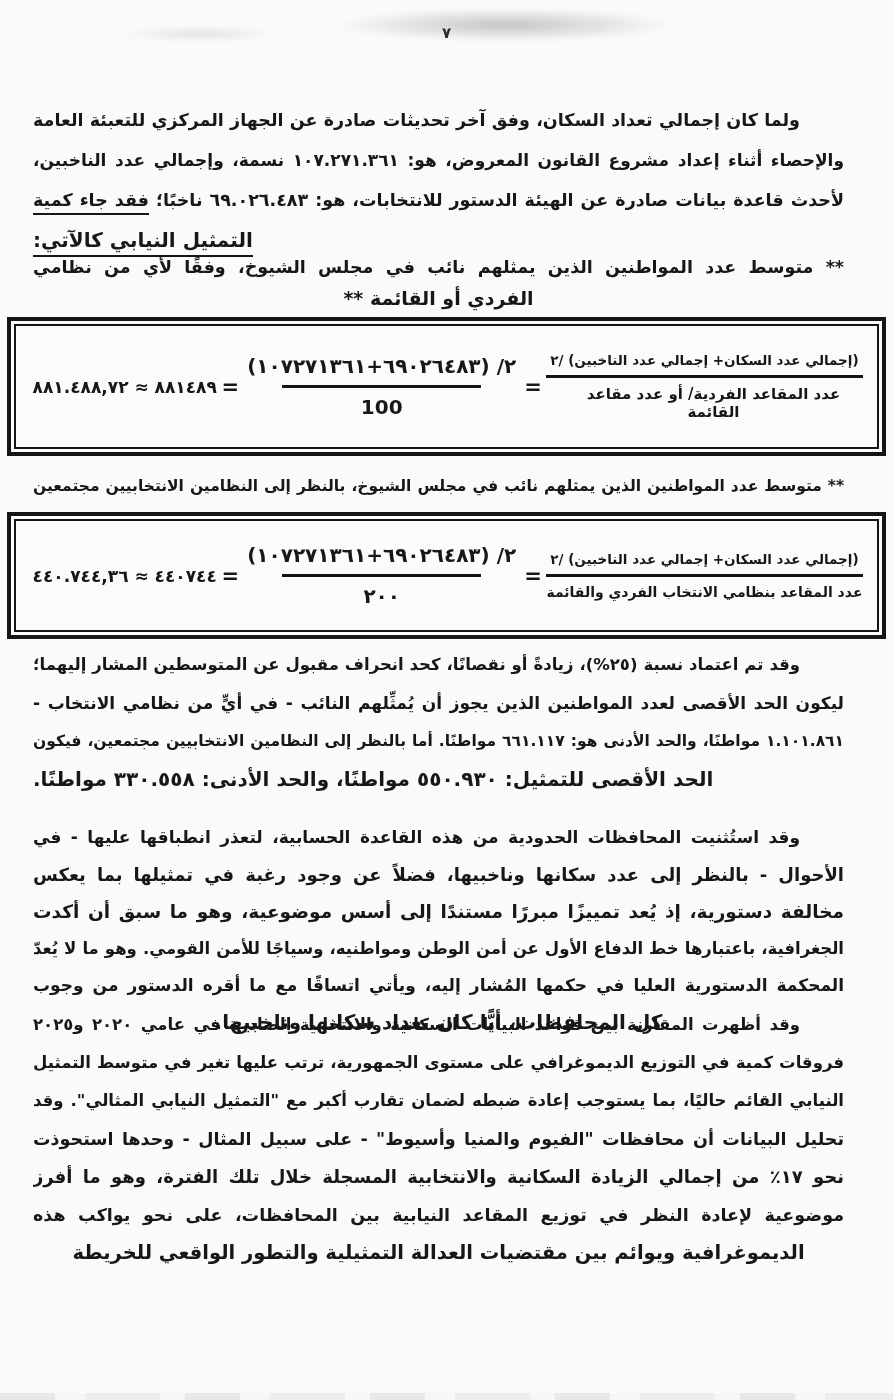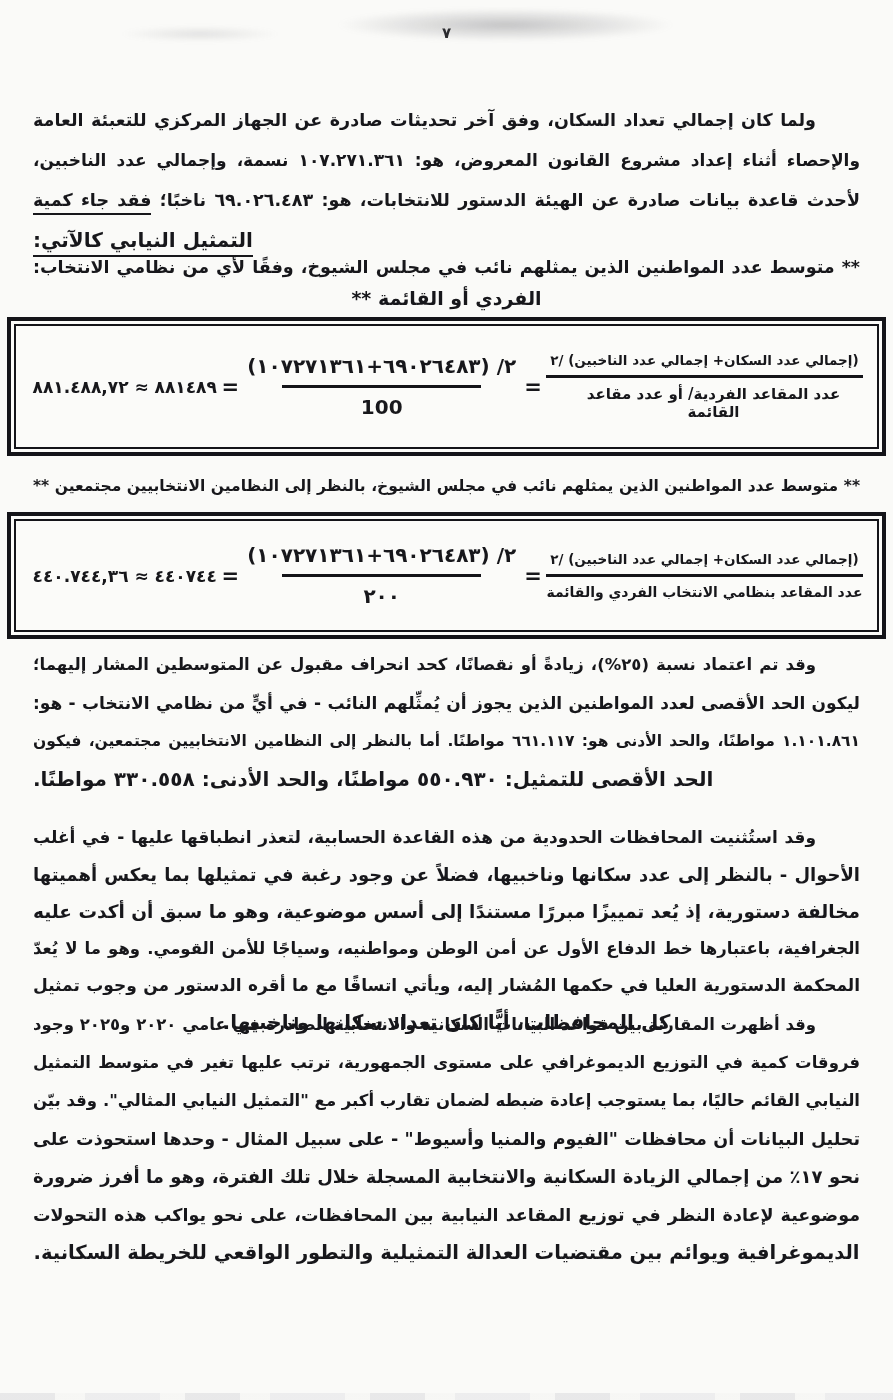--- a/index.html
+++ b/index.html
@@ -11,21 +11,21 @@
   .pageno{position:absolute;top:24px;left:0;right:0;text-align:center;
     font-size:15px;font-weight:bold;color:#2a2a2e;}
   .smudge{position:absolute;top:6px;left:330px;width:390px;height:42px;
     background:radial-gradient(ellipse 60% 55% at 45% 45%,rgba(110,110,116,.38),rgba(110,110,116,0) 72%);
     filter:blur(2px);}
   .smudge2{position:absolute;top:26px;left:120px;width:160px;height:16px;
     background:radial-gradient(ellipse,rgba(120,120,126,.18),rgba(120,120,126,0) 70%);filter:blur(2px);}
   .scan-strip{position:absolute;bottom:0;left:0;right:0;height:7px;opacity:.55;
     background:repeating-linear-gradient(90deg,#dadadd 0 55px,#f4f4f2 55px 85px,#e3e3e6 85px 160px,#f4f4f2 160px 185px);}
   .content{position:absolute;left:33px;right:33px;top:0;}
-  .para{position:absolute;left:0;right:0;}
+  .para{position:absolute;left:0;right:16px;}
   .line{display:block;overflow:hidden;white-space:normal;}
   .p1 .line{height:40px;line-height:40px;font-size:20px;}
   .p2 .line{height:38px;line-height:38px;font-size:20px;}
   .p3 .line{height:37px;line-height:37px;font-size:20px;}
   .p4 .line{height:38px;line-height:38px;font-size:20px;}
   .heading .line{height:31px;line-height:31px;font-size:19px;}
   .jline{text-align:justify;}
   .jline::after{content:"";display:inline-block;width:100%;height:0;}
   .rline{text-align:left;}
   .cline{text-align:center;}

